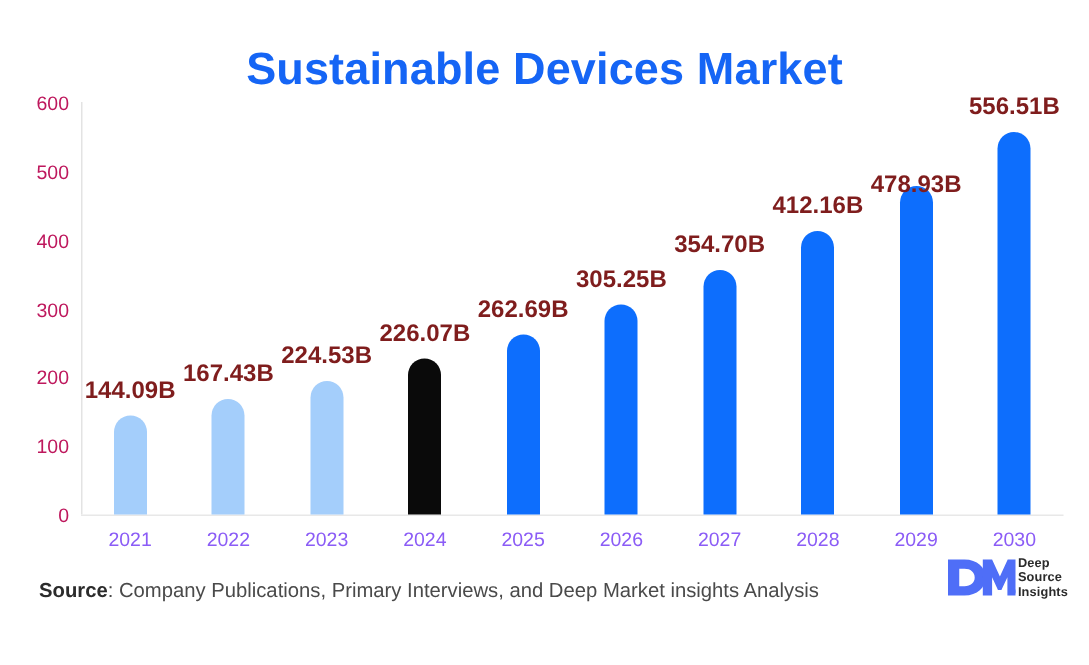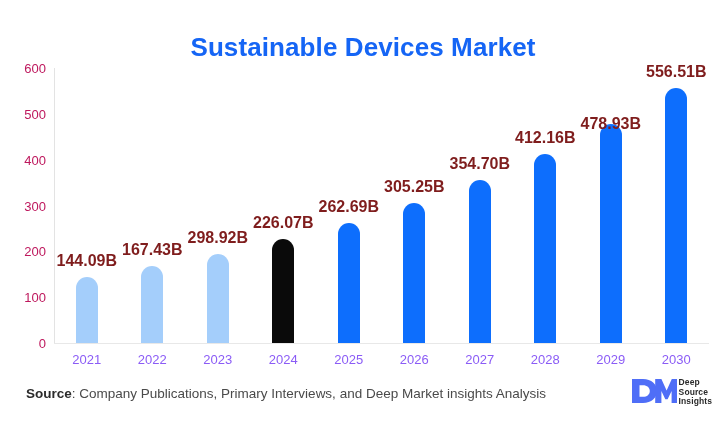--- a/index.html
+++ b/index.html
@@ -23,21 +23,21 @@
     background: #ffffff;
   }
 
   
   #chart-title {
     position: absolute;
     left: 0;
     top: 34px;
     width: 726px;
     text-align: center;
-    font-size: 26px;
+    font-size: 30px;
     font-weight: bold;
     color: #1565f5;
     letter-spacing: 0.1px;
     line-height: 26px;
   }
 
   
   #plot-area {
     position: absolute;
     left: 54px;
@@ -122,24 +122,24 @@
     white-space: nowrap;
   }
   #source-note .src-key {
     font-weight: bold;
     color: #2b2b2b;
   }
 
   #brand-logo {
     position: absolute;
     right: 14px;
-    top: 378px;
+    top: 366px;
     height: 38px;
     display: flex;
-    align-items: flex-start;
+    align-items: center;
     gap: 2px;
   }
   #brand-mark { display: block; }
   #brand-wordmark {
     font-size: 8.5px;
     font-weight: bold;
     color: #2b2b2b;
     line-height: 9.6px;
     letter-spacing: 0.1px;
   }
@@ -168,21 +168,21 @@
         <div class="bar-slot" style="left: 0px;">
           <div class="bar" style="height: 66.0413px; background: rgb(164, 206, 251);"></div>
           <div class="bar-label" style="bottom: 76.0413px;">144.09B</div>
         </div>
         <div class="bar-slot" style="left: 65.5px;">
           <div class="bar" style="height: 76.7387px; background: rgb(164, 206, 251);"></div>
           <div class="bar-label" style="bottom: 86.7387px;">167.43B</div>
         </div>
         <div class="bar-slot" style="left: 131px;">
           <div class="bar" style="height: 89.1688px; background: rgb(164, 206, 251);"></div>
-          <div class="bar-label" style="bottom: 99.1688px;">298.92B</div>
+          <div class="bar-label" style="bottom: 99.1688px;">224.53B</div>
         </div>
         <div class="bar-slot" style="left: 196.5px;">
           <div class="bar" style="height: 103.615px; background: rgb(10, 10, 10);"></div>
           <div class="bar-label" style="bottom: 113.615px;">226.07B</div>
         </div>
         <div class="bar-slot" style="left: 262px;">
           <div class="bar" style="height: 120.4px; background: rgb(13, 110, 253);"></div>
           <div class="bar-label" style="bottom: 130.4px;">262.69B</div>
         </div>
         <div class="bar-slot" style="left: 327.5px;">

